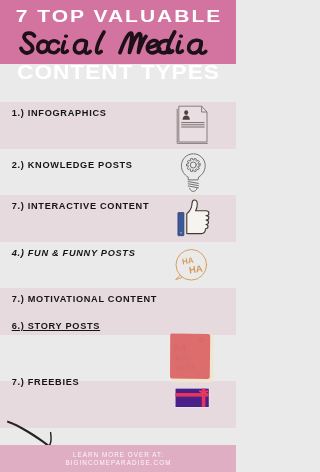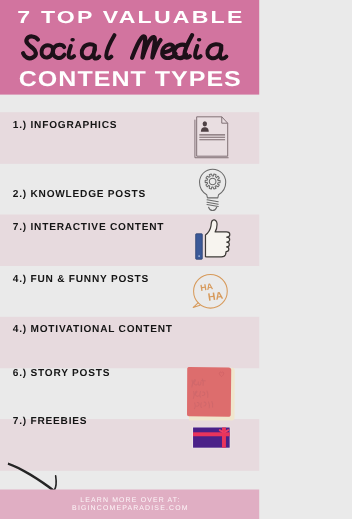--- a/index.html
+++ b/index.html
@@ -1,20 +1,20 @@
 <!DOCTYPE html>
 <html><head>
 <meta charset="utf-8">
 <style>
   *{margin:0;padding:0;box-sizing:border-box}
   html,body{width:236px;height:472px;overflow:hidden}
   body{font-family:"Liberation Sans",sans-serif;background:#eaeaea;position:relative;
        -webkit-font-smoothing:antialiased}
   .page{position:absolute;left:0;top:0;width:236px;height:472px;overflow:hidden;background:#eaeaea}
-  .header{position:absolute;left:0;top:0;width:236px;height:86px;background:#d2749f}
+  .header{position:absolute;left:0;top:0;width:236px;height:64px;background:#d2749f}
   .hl1{position:absolute;left:0;top:9.1px;width:236px;text-align:center;font-weight:bold;
        font-size:15.8px;letter-spacing:1.5px;color:#fff;line-height:16px;text-indent:1.5px;
        transform:scaleX(1.33)}
   .hl3{position:absolute;left:0;top:62.1px;width:236px;text-align:center;font-weight:bold;
        font-size:19.6px;letter-spacing:0.8px;color:#fff;line-height:20px;text-indent:0.8px;
        transform:scaleX(1.16)}
   .script{position:absolute;left:0;top:30px}
   .stripe{position:absolute;left:0;width:236px}
   .row-text{position:absolute;left:11.7px;font-weight:bold;font-size:9.2px;letter-spacing:0.7px;
             color:#151515;white-space:nowrap;line-height:11px}
@@ -56,25 +56,25 @@
       <div class="stripe" style="top: 102px; height: 46.5px; background: rgb(231, 218, 222);"></div>
       <div class="stripe" style="top: 148.5px; height: 46.5px; background: rgb(234, 234, 234);"></div>
       <div class="stripe" style="top: 195px; height: 46.5px; background: rgb(231, 218, 222);"></div>
       <div class="stripe" style="top: 241.5px; height: 46.5px; background: rgb(234, 234, 234);"></div>
       <div class="stripe" style="top: 288px; height: 46.5px; background: rgb(231, 218, 222);"></div>
       <div class="stripe" style="top: 334.5px; height: 46.5px; background: rgb(234, 234, 234);"></div>
       <div class="stripe" style="top: 381px; height: 46.5px; background: rgb(231, 218, 222);"></div>
     </div>
   <div id="rows">
       <div class="row-text" style="top: 108.4px; text-align: center;">1.) INFOGRAPHICS</div>
-      <div class="row-text" style="top: 171px;">2.) KNOWLEDGE POSTS</div>
+      <div class="row-text" style="top: 160px;">2.) KNOWLEDGE POSTS</div>
       <div class="row-text" style="top: 201.4px;">7.) INTERACTIVE CONTENT</div>
-      <div class="row-text" style="top: 247.9px;">4.) FUN &amp; FUNNY POSTS</div>
-      <div class="row-text" style="top: 294.4px;">4.) MOTIVATIONAL CONTENT</div>
-      <div class="row-text" style="top: 334px;">6.) STORY POSTS</div>
+      <div class="row-text" style="top: 247.9px; font-style: italic;">4.) FUN &amp; FUNNY POSTS</div>
+      <div class="row-text" style="top: 294.4px;">7.) MOTIVATIONAL CONTENT</div>
+      <div class="row-text" style="top: 321px; text-decoration: underline;">6.) STORY POSTS</div>
       <div class="row-text" style="top: 377px;">7.) FREEBIES</div>
     </div>
 
   <div>
 
 <svg class="icon" style="left:174px;top:102px" width="40" height="46" viewBox="0 0 40 46">
  <g fill="none" stroke="#7a6a6e" stroke-width="0.85">
   <path d="M3.2 6.8 L3.2 41.4 L33.8 41.4"></path>
   <path d="M4.8 4.2 L27.6 4.2 L33.0 10.0 L33.0 40.0 L4.8 40.0 Z" fill="#e9dee1"></path>
   <path d="M27.6 4.2 L27.6 10.0 L33.0 10.0"></path>

